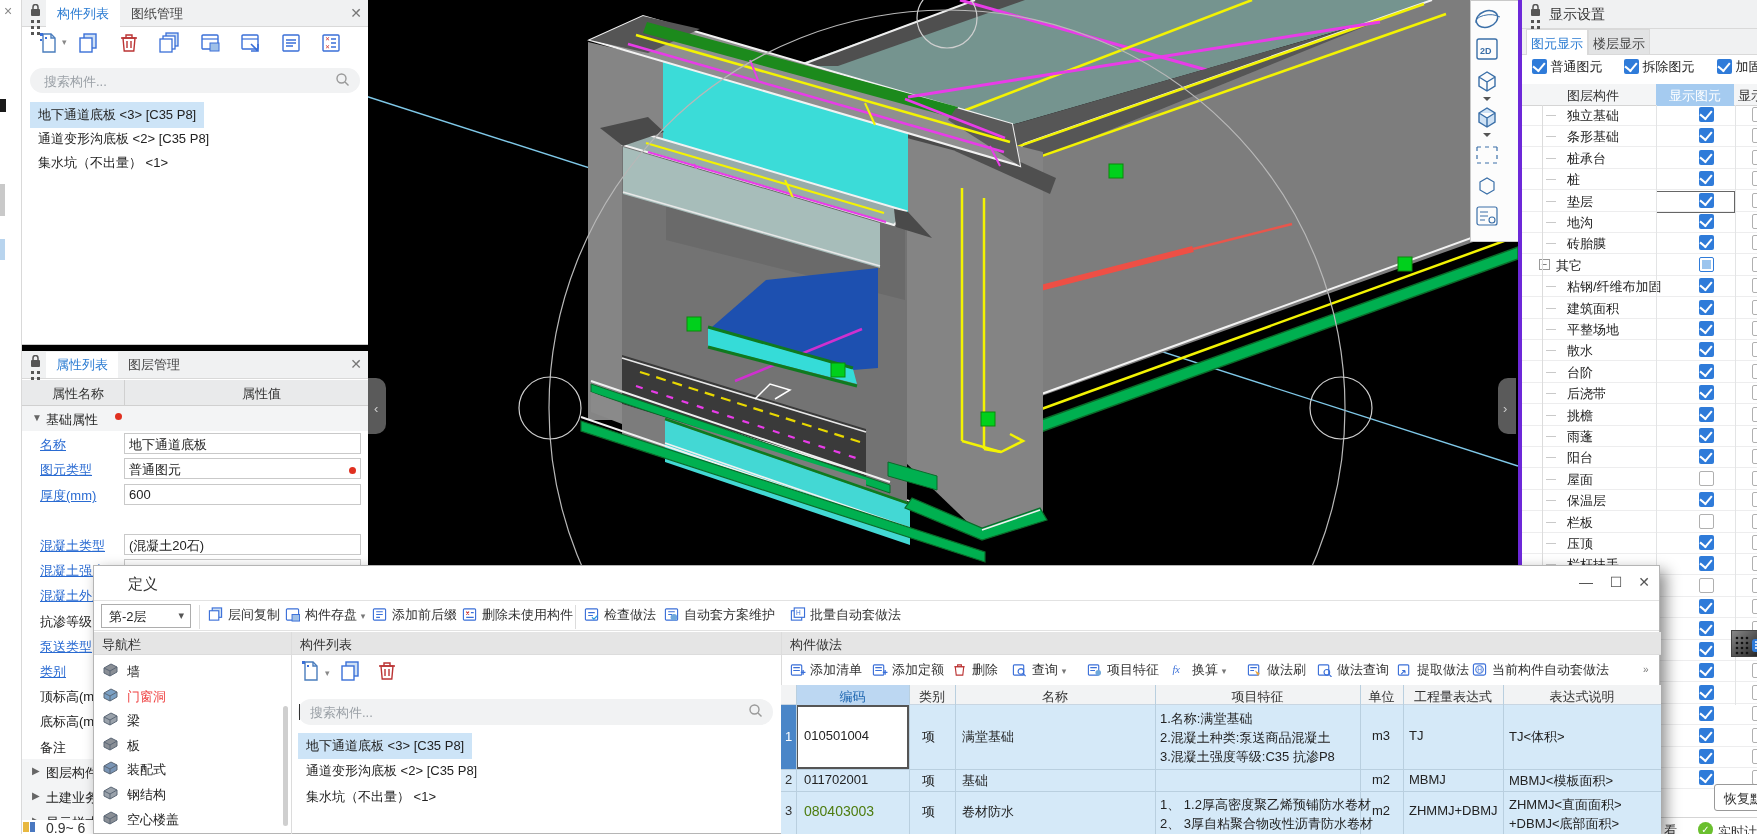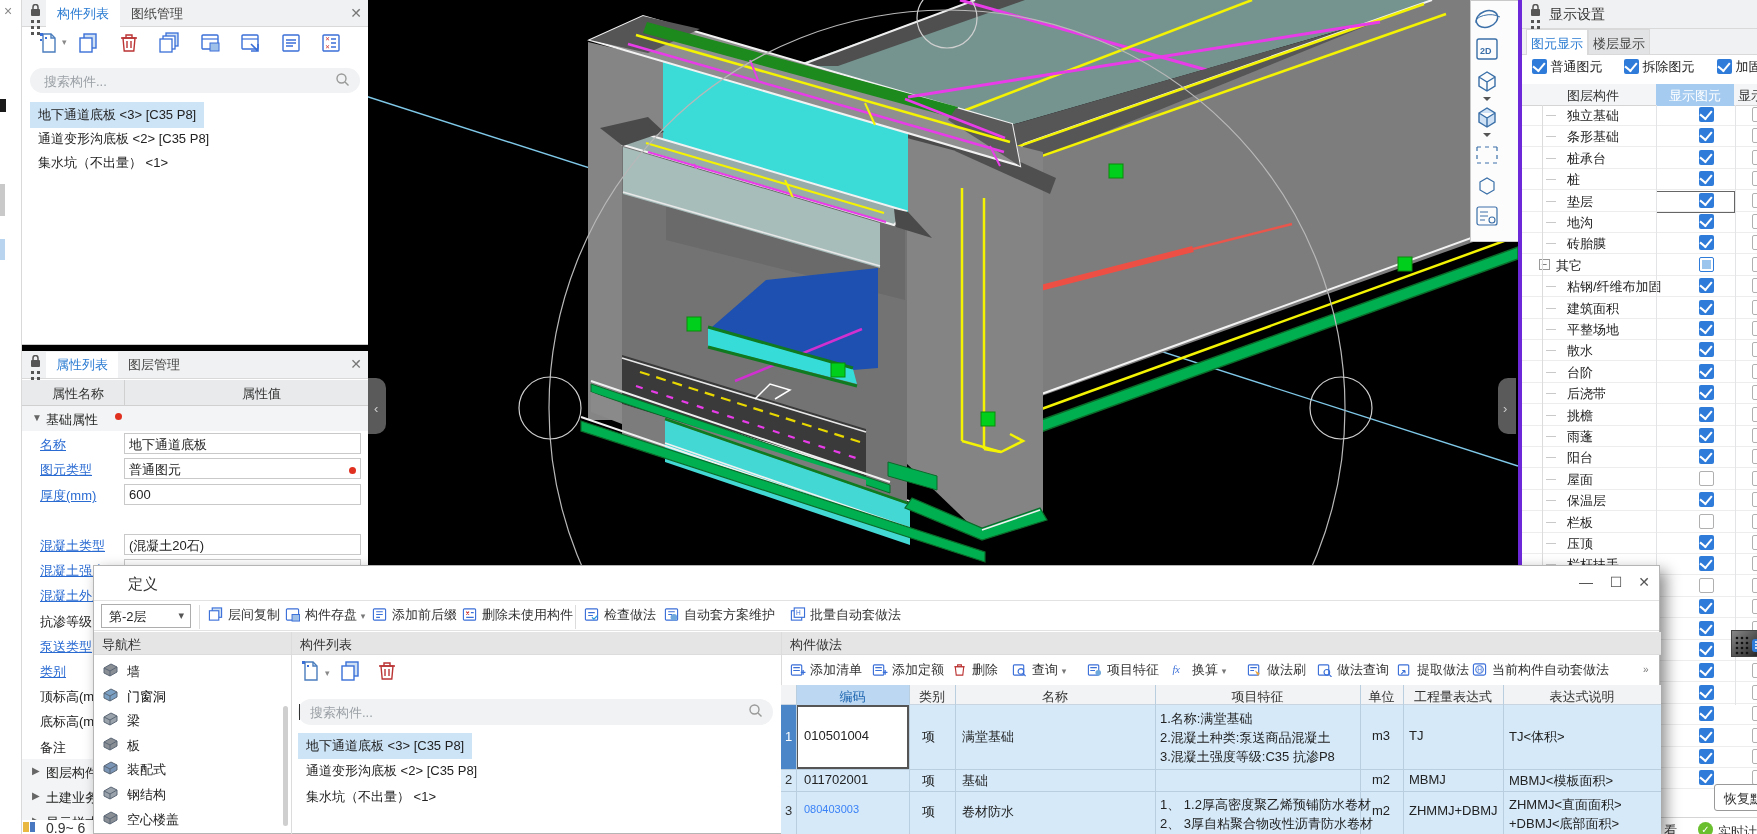--- a/index.html
+++ b/index.html
@@ -662,21 +662,21 @@
         <span>构件做法</span>
       </div>
     <div id="navcol">
         <div style="position:absolute;left:0;top:93px;width:196px;height:24px;font-size:13px;color:#222;">
       <svg style="position:absolute;left:8px;top:3px;" width="17" height="16" viewBox="0 0 17 16">
             <path d="M2 6 L9 2 L15 5 L15 10 L8 14 L2 11 Z" fill="#8a8f96" stroke="#5a6675" stroke-width="1"></path>
             <path d="M2 6 L8 9 L15 5 M8 9 L8 14" fill="none" stroke="#5a6675" stroke-width="1"></path>
           </svg>
       <span style="position:absolute;left:33px;top:4px;">墙</span>
         </div>
-<div style="position:absolute;left:0;top:117.6px;width:196px;height:24px;font-size:13px;color:#000000;text-align:center;">
+<div style="position:absolute;left:0;top:117.6px;width:196px;height:24px;font-size:13px;color:#ef4444;text-align:center;">
       <svg style="position:absolute;left:8px;top:3px;" width="17" height="16" viewBox="0 0 17 16">
             <path d="M2 6 L9 2 L15 5 L15 10 L8 14 L2 11 Z" fill="#7aa0c4" stroke="#5a6675" stroke-width="1"></path>
             <path d="M2 6 L8 9 L15 5 M8 9 L8 14" fill="none" stroke="#5a6675" stroke-width="1"></path>
           </svg>
       <span style="position:absolute;left:33px;top:4px;">门窗洞</span>
         </div>
 <div style="position:absolute;left:0;top:142.2px;width:196px;height:24px;font-size:13px;color:#222;">
       <svg style="position:absolute;left:8px;top:3px;" width="17" height="16" viewBox="0 0 17 16">
             <path d="M2 6 L9 2 L15 5 L15 10 L8 14 L2 11 Z" fill="#9aa2ab" stroke="#5a6675" stroke-width="1"></path>
             <path d="M2 6 L8 9 L15 5 M8 9 L8 14" fill="none" stroke="#5a6675" stroke-width="1"></path>
@@ -831,21 +831,21 @@
 <div style="position:absolute;left:1066px;top:182px;font-size:13px;color:#222;white-space:nowrap;">3.混凝土强度等级:C35 抗渗P8</div>
 <div style="position:absolute;left:1278px;top:162px;font-size:13px;color:#222;white-space:nowrap;">m3</div>
 <div style="position:absolute;left:1315px;top:162px;font-size:13px;color:#222;white-space:nowrap;">TJ</div>
 <div style="position:absolute;left:1415px;top:162px;font-size:13px;color:#222;white-space:nowrap;">TJ&lt;体积&gt;</div>
 <div style="position:absolute;left:710px;top:206px;font-size:13px;color:#222;white-space:nowrap;">011702001</div>
 <div style="position:absolute;left:828px;top:206px;font-size:13px;color:#222;white-space:nowrap;">项</div>
 <div style="position:absolute;left:868px;top:206px;font-size:13px;color:#222;white-space:nowrap;text-align:center;">基础</div>
 <div style="position:absolute;left:1278px;top:206px;font-size:13px;color:#222;white-space:nowrap;">m2</div>
 <div style="position:absolute;left:1315px;top:206px;font-size:13px;color:#222;white-space:nowrap;">MBMJ</div>
 <div style="position:absolute;left:1415px;top:206px;font-size:13px;color:#222;white-space:nowrap;">MBMJ&lt;模板面积&gt;</div>
-<div style="position:absolute;left:710px;top:237px;font-size:11px;color:#3b82f6;white-space:nowrap;">080403003</div>
+<div style="position:absolute;left:710px;top:237px;font-size:14px;color:#4d7c0f;white-space:nowrap;">080403003</div>
 <div style="position:absolute;left:828px;top:237px;font-size:13px;color:#222;white-space:nowrap;">项</div>
 <div style="position:absolute;left:868px;top:237px;font-size:13px;color:#222;white-space:nowrap;">卷材防水</div>
 <div style="position:absolute;left:1066px;top:230px;font-size:13px;color:#222;white-space:nowrap;">1、 1.2厚高密度聚乙烯预铺防水卷材</div>
 <div style="position:absolute;left:1066px;top:249px;font-size:13px;color:#222;white-space:nowrap;">2、 3厚自粘聚合物改性沥青防水卷材</div>
 <div style="position:absolute;left:1278px;top:237px;font-size:13px;color:#222;white-space:nowrap;">m2</div>
 <div style="position:absolute;left:1315px;top:237px;font-size:13px;color:#222;white-space:nowrap;">ZHMMJ+DBMJ</div>
 <div style="position:absolute;left:1415px;top:230px;font-size:13px;color:#222;white-space:nowrap;">ZHMMJ&lt;直面面积&gt;</div>
 <div style="position:absolute;left:1415px;top:249px;font-size:13px;color:#222;white-space:nowrap;">+DBMJ&lt;底部面积&gt;</div>
       </div>
   </div>

